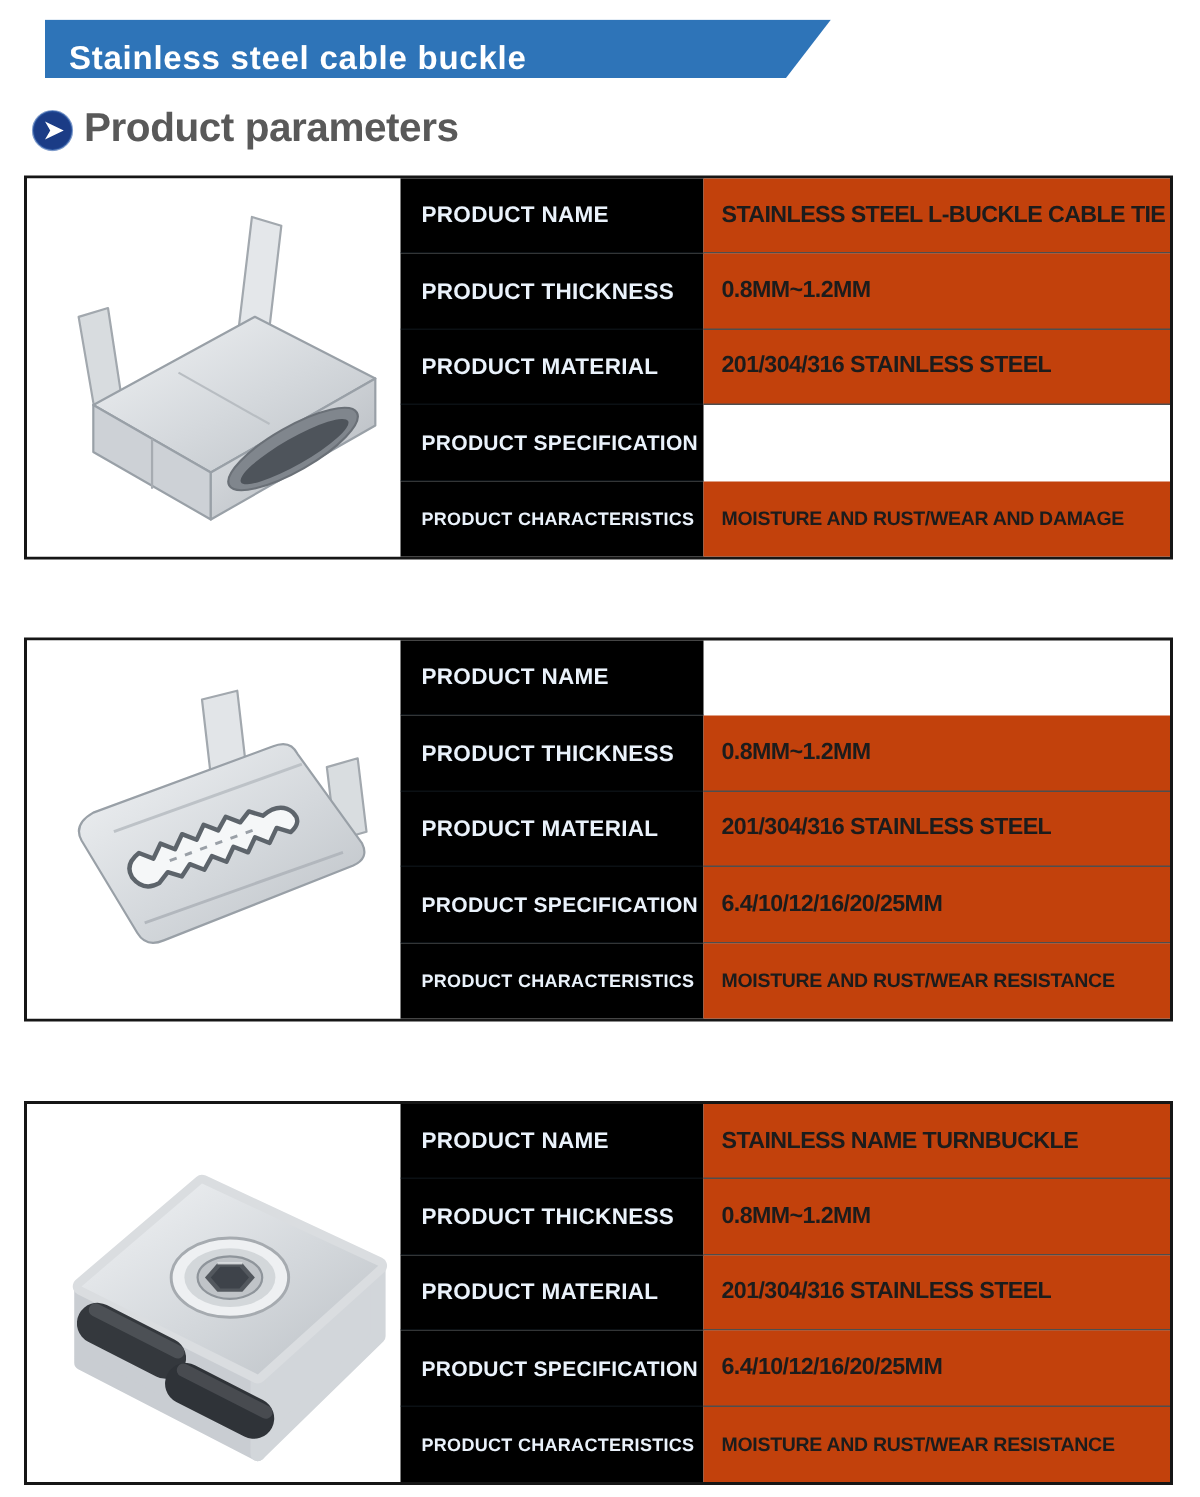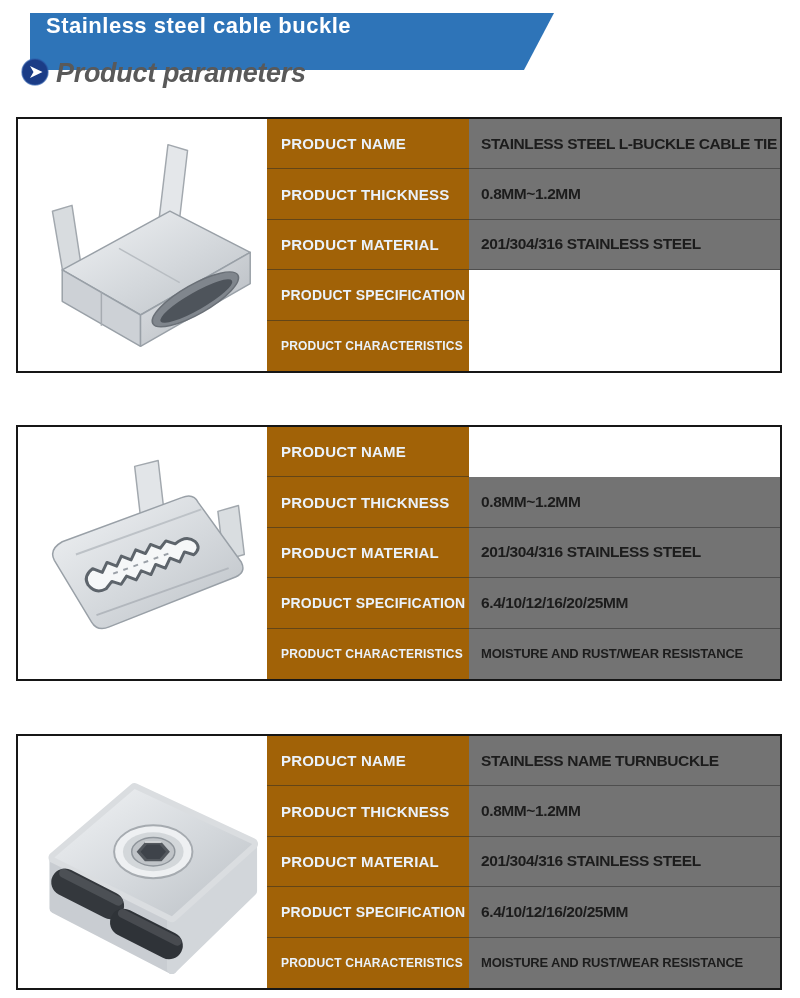--- a/index.html
+++ b/index.html
@@ -2,48 +2,48 @@
 <html><head>
 <meta charset="utf-8">
 <style>
   html,body{margin:0;padding:0;}
   body{
     width:800px;height:998px;background:#ffffff;position:relative;
     font-family:"Liberation Sans", sans-serif;overflow:hidden;
   }
   
   .banner{
-    position:absolute;left:30px;top:13px;width:524px;height:57px;
+    position:absolute;left:30px;top:13px;width:524px;height:39px;
     background:#2E74B8;
     clip-path:polygon(0 0,100% 0,calc(100% - 30px) 100%,0 100%);
-    display:flex;align-items:flex-start;padding-left:16px;box-sizing:border-box;
+    display:flex;align-items:flex-end;padding-left:16px;box-sizing:border-box;
   }
   .banner-title{color:#ffffff;font-size:22px;font-weight:bold;letter-spacing:.5px;}
   
-  .section-heading{position:absolute;left:21px;top:58px;display:flex;align-items:flex-start;gap:7px;font-style:italic;}
+  .section-heading{position:absolute;left:21px;top:70px;display:flex;align-items:flex-end;gap:7px;}
   .heading-text{font-size:27px;font-weight:bold;color:#595959;letter-spacing:-.3px;}
   
   .product-table{
     position:absolute;left:16px;width:766px;height:256px;box-sizing:border-box;
     border:2px solid #161616;background:#ffffff;
     display:grid;grid-template-columns:249px 202px 1fr;grid-template-rows:repeat(5,1fr);
   }
   #table-0{top:117px}
   #table-1{top:425px}
   #table-2{top:734px}
   .image-cell{grid-column:1;grid-row:1 / span 5;display:flex;align-items:center;justify-content:center;background:#fff;}
   .label-cell{
-    grid-column:2;background:#a16207;color:#EAF2FB;display:flex;align-items:center;
+    grid-column:2;background:#000000;color:#EAF2FB;display:flex;align-items:center;
     padding-left:14px;font-size:15px;font-weight:bold;letter-spacing:.2px;
     border-bottom:1px solid rgba(25,35,45,.45);box-sizing:border-box;
   }
   .value-cell{
     grid-column:3;display:flex;align-items:center;padding-left:12px;
     font-weight:bold;font-size:15.5px;color:#1c1c1c;letter-spacing:-.4px;
-    border-bottom:1px solid #4e4e4e;box-sizing:border-box;background:#737373;
+    border-bottom:1px solid #4e4e4e;box-sizing:border-box;background:#c2410c;
   }
   .r1{grid-row:1}.r2{grid-row:2}.r3{grid-row:3}.r4{grid-row:4}.r5{grid-row:5}
   .label-cell.r4{font-size:14px}
   .label-cell.r5{font-size:12px}
   .value-cell.r5{font-size:13px;letter-spacing:-.2px}
   .r5{border-bottom:none !important;}
   svg{display:block}
 </style>
 </head>
 <body>
@@ -94,20 +94,21 @@
     </svg>
   </div>
   <div class="label-cell r1">PRODUCT NAME</div>
   <div class="value-cell r1">STAINLESS STEEL L-BUCKLE CABLE TIE</div>
   <div class="label-cell r2">PRODUCT THICKNESS</div>
   <div class="value-cell r2">0.8MM~1.2MM</div>
   <div class="label-cell r3">PRODUCT MATERIAL</div>
   <div class="value-cell r3">201/304/316 STAINLESS STEEL</div>
   <div class="label-cell r4">PRODUCT SPECIFICATION</div>
   <div class="label-cell r5">PRODUCT CHARACTERISTICS</div>
+  <div class="value-cell r5">MOISTURE AND RUST/WEAR AND DAMAGE</div>
 </div>
 
 <div class="product-table" id="table-1">
   <div class="image-cell">
     <svg width="235" height="240" viewBox="0 0 240 245">
       <polygon points="112,34 136,28 142,80 118,86" fill="#e2e5e8" stroke="#a2a8ae" stroke-width="1.5" stroke-linejoin="round"></polygon>
       <polygon points="197,80 218,74 224,124 203,130" fill="#d9dde0" stroke="#a2a8ae" stroke-width="1.5" stroke-linejoin="round"></polygon>
       <path d="M38,111 L160,66 Q172,61 177,71 L221,132 Q226,142 215,147 L86,198 Q74,203 68,193 L30,130 Q24,119 38,111 Z" fill="url(#metal1)" stroke="#99a0a7" stroke-width="1.5" stroke-linejoin="round"></path>
       <line x1="52" y1="124" x2="180" y2="78" stroke="#bdc2c7" stroke-width="2"></line>
       <line x1="73" y1="186" x2="208" y2="138" stroke="#b2b7bd" stroke-width="2"></line>

